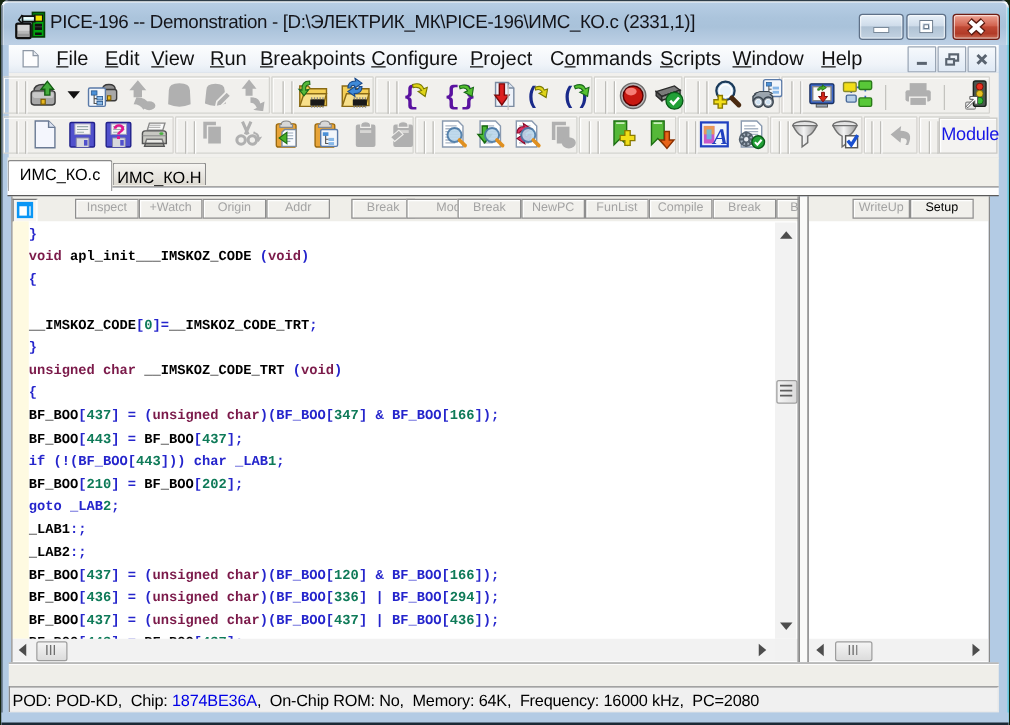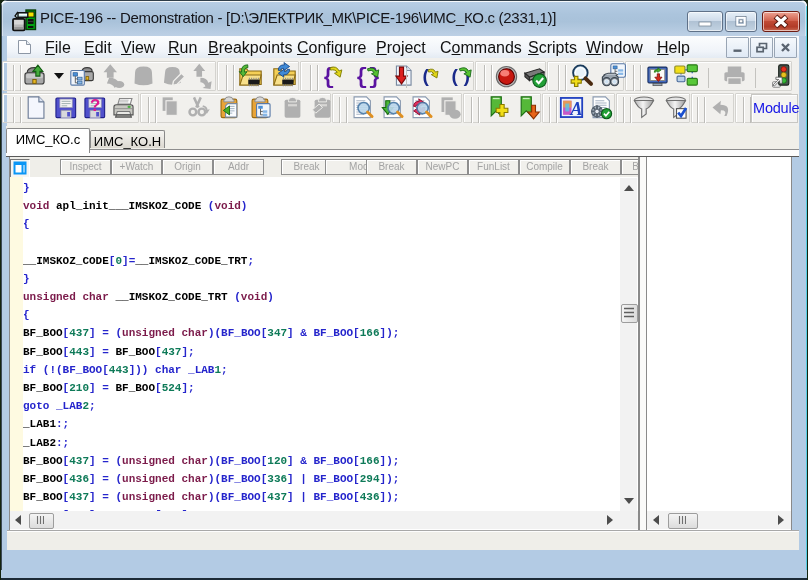--- a/index.html
+++ b/index.html
@@ -536,21 +536,21 @@
 <span class="k">void</span> apl_init___IMSKOZ_CODE <span class="b">(</span><span class="k">void</span><span class="b">)</span>
 <span class="b">{</span>
 
 __IMSKOZ_CODE<span class="b">[</span><span class="n">0</span><span class="b">]=</span>__IMSKOZ_CODE_TRT<span class="b">;</span>
 <span class="b">}</span>
 <span class="k">unsigned char</span> __IMSKOZ_CODE_TRT <span class="b">(</span><span class="k">void</span><span class="b">)</span>
 <span class="b">{</span>
 BF_BOO<span class="b">[</span><span class="n">437</span><span class="b">] = (</span><span class="k">unsigned char</span><span class="b">)(BF_BOO[</span><span class="n">347</span><span class="b">] &amp; BF_BOO[</span><span class="n">166</span><span class="b">]);</span>
 BF_BOO<span class="b">[</span><span class="n">443</span><span class="b">] = </span>BF_BOO<span class="b">[</span><span class="n">437</span><span class="b">];</span>
 <span class="b">if (!(BF_BOO[</span><span class="n">443</span><span class="b">])) char _LAB</span><span class="n">1</span><span class="b">;</span>
-BF_BOO<span class="b">[</span><span class="n">210</span><span class="b">] = </span>BF_BOO<span class="b">[</span><span class="n">524</span><span class="b">];</span>
+BF_BOO<span class="b">[</span><span class="n">210</span><span class="b">] = </span>BF_BOO<span class="b">[</span><span class="n">202</span><span class="b">];</span>
 <span class="b">goto _LAB</span><span class="n">2</span><span class="b">;</span>
 _LAB1<span class="b">:;</span>
 _LAB2<span class="b">:;</span>
 BF_BOO<span class="b">[</span><span class="n">437</span><span class="b">] = (</span><span class="k">unsigned char</span><span class="b">)(BF_BOO[</span><span class="n">120</span><span class="b">] &amp; BF_BOO[</span><span class="n">166</span><span class="b">]);</span>
 BF_BOO<span class="b">[</span><span class="n">436</span><span class="b">] = (</span><span class="k">unsigned char</span><span class="b">)(BF_BOO[</span><span class="n">336</span><span class="b">] | BF_BOO[</span><span class="n">294</span><span class="b">]);</span>
 BF_BOO<span class="b">[</span><span class="n">437</span><span class="b">] = (</span><span class="k">unsigned char</span><span class="b">)(BF_BOO[</span><span class="n">437</span><span class="b">] | BF_BOO[</span><span class="n">436</span><span class="b">]);</span>
 BF_BOO<span class="b">[</span><span class="n">443</span><span class="b">] = </span>BF_BOO<span class="b">[</span><span class="n">437</span><span class="b">];</span></div>
     <div id="vsb" style="position:absolute;left:611px;top:21px;width:17px;height:333px;background:#f2f2f2;">
       <div class="arr" style="left:4px;top:7px;border-left:5px solid transparent;border-right:5px solid transparent;border-bottom:6px solid #4d4d4d;"></div>
       <div class="thumb thumbv" style="left:0.5px;top:126px;width:15px;height:17px;"></div>
@@ -564,33 +564,40 @@
       <div class="thumb" style="left:20px;top:1.5px;width:23px;height:14px;"></div>
       <svg style="position:absolute;left:27px;top:5px" width="8" height="8" viewBox="0 0 8 8">
           <path d="M1.5 0v8M4.5 0v8M7.5 0v8" stroke="#6f6f6f" stroke-width="1.1"></path>
         </svg>
       <div class="arr" style="left:598px;top:4px;border-top:5px solid transparent;border-bottom:5px solid transparent;border-left:6px solid #4d4d4d;"></div>
     </div>
     <div id="corner" style="position:absolute;left:611px;top:354px;width:19px;height:18px;background:#f1f1f1;"></div>
   </div>
   <div id="splitter"></div>
   <div id="rpane">
+    <div id="rbtns" style="position:absolute;left:0;top:0;width:144px;height:20px;background:#efeee9;">
+      <div class="pbtn" style="left:3px;width:44px;">WriteUp</div>
+      <div class="pbtn" style="left:49px;width:49px;color:#000;">Setup</div>
+    </div>
     <div id="hsbR" style="position:absolute;left:0px;top:354px;width:144px;height:18px;background:#f2f2f2;">
       <div class="arr" style="left:6px;top:4px;border-top:5px solid transparent;border-bottom:5px solid transparent;border-right:6px solid #4d4d4d;"></div>
       <div class="thumb" style="left:21px;top:1.5px;width:28px;height:14px;"></div>
       <svg style="position:absolute;left:31px;top:5px" width="8" height="8" viewBox="0 0 8 8">
           <path d="M1.5 0v8M4.5 0v8M7.5 0v8" stroke="#6f6f6f" stroke-width="1.1"></path>
         </svg>
       <div class="arr" style="left:131px;top:4px;border-top:5px solid transparent;border-bottom:5px solid transparent;border-left:6px solid #4d4d4d;"></div>
     </div>
   </div>
   <div class="pline" style="left:5px;top:156px;width:793px;height:1px;background:#5a5a5a;"></div>
   <div class="pline" style="left:8px;top:157px;width:1px;height:373px;"></div>
   <div class="pline" style="left:637px;top:157px;width:1px;height:373px;"></div>
   <div class="pline" style="left:645px;top:157px;width:1px;height:373px;"></div>
   <div class="pline" style="left:790px;top:157px;width:1px;height:373px;"></div>
   <div class="pline" style="left:8px;top:530px;width:783px;height:1px;background:#9f9f9f;"></div>
   <div id="belowpanes"></div>
+  <div id="statusbar">
+      <span>POD: POD-KD,  Chip: <span style="color:#0000e6;position:static;">1874BE36A</span>,  On-Chip ROM: No,  Memory: 64K,  Frequency: 16000 kHz,  PC=2080</span>
+    </div>
   <div style="position:absolute;left:2px;top:0;width:802px;height:1px;background:#2e3d49;border-radius:6px 6px 0 0;"></div>
   <div style="position:absolute;left:0px;top:4px;width:1px;height:574px;background:rgba(38,50,62,0.85);"></div>
   <div style="position:absolute;left:804.5px;top:6px;width:2px;height:572px;background:#55cfe4;border-radius:0 2px 0 0;"></div>
   <div id="botframe"></div>
 </div>
 
 </body></html>

